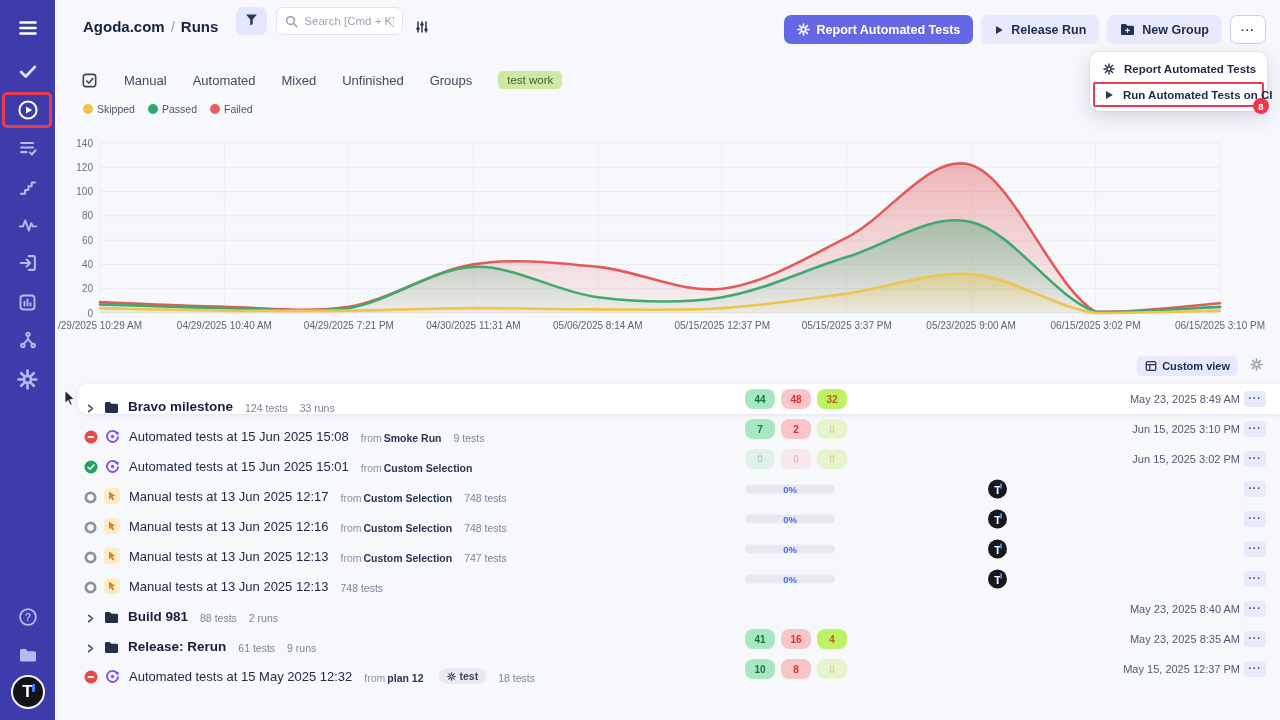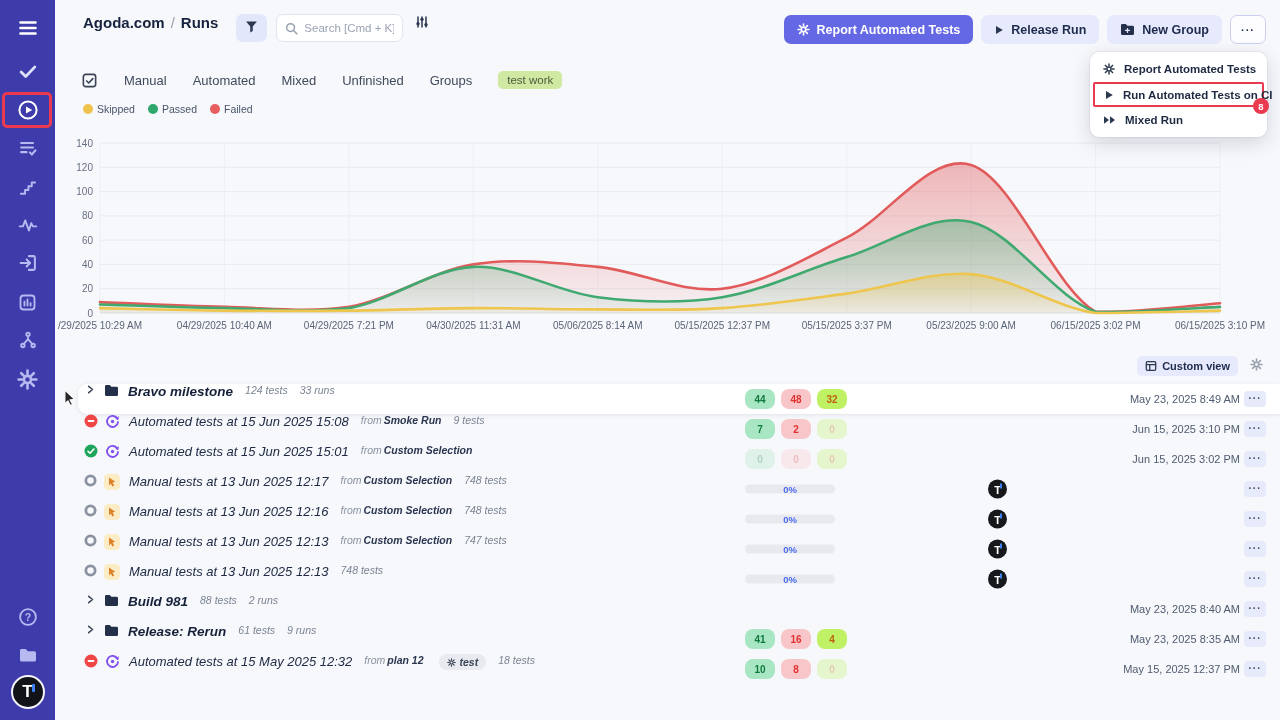--- a/index.html
+++ b/index.html
@@ -8,21 +8,21 @@
   .app { position:relative; width:1280px; height:720px; background:#f7f8fb; overflow:hidden; }
 
   
   .sidebar { position:absolute; left:0; top:0; width:55px; height:720px; background:#3e3bab; z-index:60; }
   .icon-slot { position:absolute; left:0; width:55px; height:36px; display:flex; align-items:center; justify-content:center; cursor:pointer; }
   .active-box { position:absolute; left:2px; top:92px; width:50px; height:36px; border:3px solid #ea3a50; border-radius:5px; pointer-events:none; }
   .t-logo { position:relative; width:34px; height:34px; border-radius:50%; background:#121318; border:2px solid #f2f3fa; color:#fff; font-weight:bold; font-size:17px; display:flex; align-items:center; justify-content:center; }
   .t-logo .t-accent { position:absolute; right:8px; top:7px; width:3px; height:8px; background:#3b82f6; border-radius:1px; }
 
   
-  .header-left { position:absolute; left:83px; top:14px; height:30px; display:flex; align-items:flex-start; z-index:10; }
+  .header-left { position:absolute; left:83px; top:5px; height:30px; display:flex; align-items:flex-end; z-index:10; }
   .breadcrumb { font-size:15px; font-weight:bold; color:#16233e; white-space:nowrap; }
   .bc-sep { color:#98a1b3; font-weight:normal; padding:0 6px; }
   .filter-btn { margin-left:18px; width:31px; height:28px; border:none; border-radius:7px; background:#e3e7fb; display:flex; align-items:center; justify-content:center; cursor:pointer; }
   .search-box { margin-left:9px; width:127px; height:28px; background:#fff; border:1px solid #e0e4ef; border-radius:7px; display:flex; align-items:center; padding:0 8px; gap:6px; }
   .search-box input { border:none; outline:none; width:100%; font-size:11.5px; color:#3a4558; background:transparent; font-family:"Liberation Sans", sans-serif; }
   .search-box input::placeholder { color:#9aa3b4; }
   .sliders-btn { margin-left:11px; background:none; border:none; cursor:pointer; display:flex; align-items:center; }
   .header-actions { position:absolute; right:14px; top:15px; height:29px; display:flex; gap:8px; z-index:10; }
   .btn { height:29px; border:none; border-radius:7px; display:flex; align-items:center; gap:7px; padding:0 13px; font-size:12.5px; font-weight:bold; cursor:pointer; font-family:"Liberation Sans", sans-serif; white-space:nowrap; }
   .btn-primary { background:#6568e4; color:#fff; }
@@ -50,21 +50,21 @@
   .chart-wrap { position:absolute; left:55px; top:120px; width:1225px; height:215px; }
 
   
   .view-btn { position:absolute; right:42px; top:356px; height:20px; background:#e7eafc; border:none; border-radius:5px; display:flex; align-items:center; gap:5px; padding:0 8px; font-size:11px; font-weight:bold; color:#1d2b4d; cursor:pointer; z-index:5;justify-content:center; }
   .view-gear { position:absolute; right:17px; top:358px; cursor:pointer; z-index:5; display:flex; }
 
   
   .table { position:absolute; left:0; top:384px; width:1280px; z-index:4; }
   .row { position:relative; height:30px; margin-left:78px; cursor:pointer; }
   .row--hover { background:#fff; border-radius:9px 0 0 9px; box-shadow:0 1px 4px rgba(25,39,80,.10); }
-  .row-inner { display:flex; align-items:flex-start; height:100%; padding-left:6px; gap:7px;font-style:italic; }
+  .row-inner { display:flex; align-items:flex-end; height:100%; padding-left:6px; gap:7px; }
   .chev { display:flex; width:13px; justify-content:center; }
   .ricon { display:flex; align-items:center; }
   .title-group { font-size:13.5px; font-weight:bold; color:#15213a; margin-left:2px; white-space:nowrap; }
   .title-run { font-size:13px; font-weight:500; color:#202c45; margin-left:2px; white-space:nowrap; }
   .from { font-size:10.5px; color:#8a93a3; margin-left:5px; white-space:nowrap; }
   .from b { color:#2a3550; font-size:10.5px; margin-left:2px; }
   .meta { font-size:10.5px; color:#7b8494; margin-left:5px; white-space:nowrap; }
   .test-tag { display:flex; align-items:center; gap:4px; background:#e8eaf0; border-radius:9px; padding:2px 8px; font-size:10.5px; font-weight:bold; color:#3a4558; margin-left:8px; }
   .badges { position:absolute; left:667px; top:50%; transform:translateY(-50%); display:flex; gap:6px; }
   .pill { height:20px; min-width:30px; padding:0 7px; border-radius:8px; font-size:10px; font-weight:bold; display:flex; align-items:center; justify-content:center; }
@@ -294,29 +294,20 @@
       <span>Report Automated Tests</span>
     </div>
     <div class="menu-item menu-item--hl">
       <span style="display:flex">
           <svg width="10" height="10" viewBox="0 0 10 10">
             <path d="M2 1.1v7.8L8.8 5z" fill="#2c3850"></path>
           </svg>
         </span>
       <span>Run Automated Tests on CI</span>
       <span class="menu-badge">8</span>
-    </div>
-    <div class="menu-item">
-      <span style="display:flex">
-          <svg width="13" height="10" viewBox="0 0 13 10">
-            <path d="M1 1.3v7.4L6 5z" fill="#2c3850"></path>
-            <path d="M7 1.3v7.4L12 5z" fill="#2c3850"></path>
-          </svg>
-        </span>
-      <span>Mixed Run</span>
     </div>
   </div>
 
   <div class="tabs-row" id="tabs-row">
     <span style="display:flex">
         <svg width="17" height="17" viewBox="0 0 18 18">
           <rect x="2.5" y="2.5" width="13" height="13" rx="2.5" fill="none" stroke="#3b4457" stroke-width="1.7"></rect>
           <path d="M6 9.5l2.2 2.2L12.5 7" fill="none" stroke="#3b4457" stroke-width="1.7" stroke-linecap="round" stroke-linejoin="round"></path>
         </svg>
       </span>

